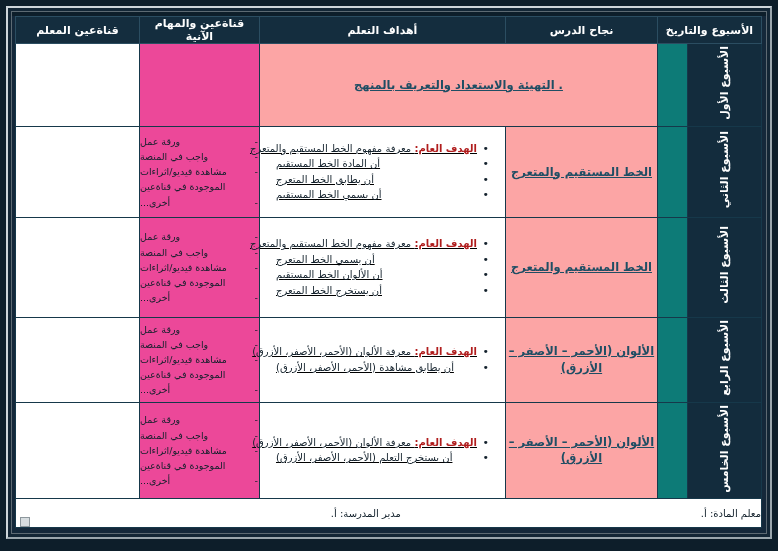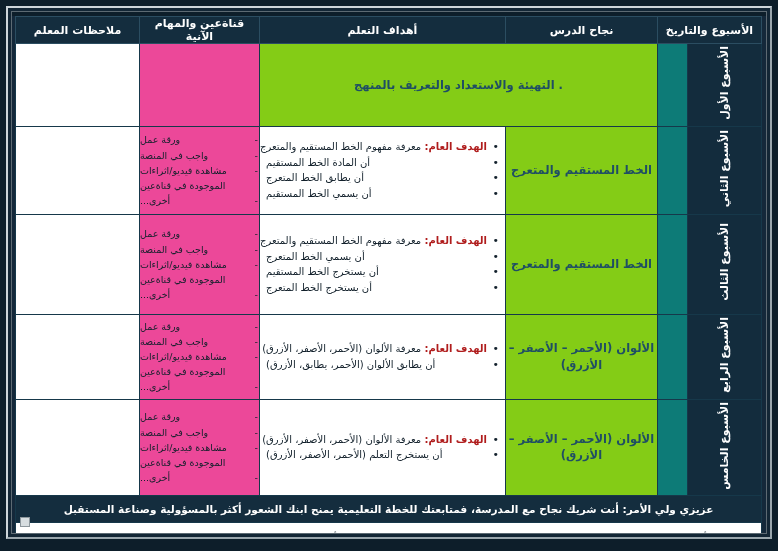--- a/index.html
+++ b/index.html
@@ -108,48 +108,50 @@
     padding: 2px 0;
   }
 
   td.teal {
     background: #0d7b77;
     border-left: 1px solid #0d1e2a;
     border-right: 1px solid #0d1e2a;
   }
 
   td.topic {
-    background: #84cc16;
+    background: #fca5a5;
     text-align: center;
     color: #1f4e64;
     font-size: 11.5px;
     font-weight: bold;
     padding: 4px 6px;
     line-height: 1.45;
+    text-decoration: underline;
   }
   td.topic.wide {
     text-align: center;
   }
 
   td.goals {
     background: #ffffff;
     padding: 4px 8px 4px 4px;
   }
   td.home {
     background: #ec4899;
     padding: 4px 6px;
   }
   td.notes {
     background: #ffffff;
   }
 
   ul.bullets {
     list-style: none;
-    margin: 4px;
-    padding: 0;
+    margin: 14px;
+    padding: 0;
+    text-decoration: underline;
   }
   ul.bullets li {
     position: relative;
     color: #12202b;
     font-size: 10px;
     line-height: 1.55;
     text-align: left;
     padding-right: 14px;
     padding-left: 2px;
     white-space: nowrap;
@@ -251,21 +253,21 @@
             <col class="c-goals">
             <col class="c-home">
             <col class="c-notes">
           </colgroup>
           <thead>
             <tr class="head">
               <th colspan="2">الأسبوع والتاريخ</th>
               <th>نجاح الدرس</th>
               <th>أهداف التعلم</th>
               <th>قناةعين والمهام الآنية</th>
-              <th>ملاحظات المعلم</th>
+              <th>قناةعين المعلم</th>
             </tr>
           </thead>
           <tbody id="plan-body">
               <tr style="height: 68px;">
                 <td class="week"><span class="week-label">الأسبوع الأول</span></td>
                 <td class="teal"></td>
                 <td class="topic wide" colspan="2">. التهيئة والاستعداد والتعريف بالمنهج</td>
                 <td class="home"></td>
                 <td class="notes"></td>
               </tr>
@@ -293,21 +295,21 @@
                 <td class="notes"></td>
               </tr>
               <tr style="height: 100px;">
                 <td class="week"><span class="week-label">الأسبوع الثالث</span></td>
                 <td class="teal"></td>
                 <td class="topic">الخط المستقيم والمتعرج</td>
                 <td class="goals">
                   <ul class="bullets">
                     <li><span class="goal-lead">الهدف العام:</span><span> معرفة مفهوم الخط المستقيم والمتعرج</span></li>
                     <li><span>أن يسمي الخط المتعرج</span></li>
-                    <li><span>أن يستخرج الخط المستقيم</span></li>
+                    <li><span>أن الألوان الخط المستقيم</span></li>
                     <li><span>أن يستخرج الخط المتعرج</span></li>
                   </ul>
                 </td>
                 <td class="home">
                   <ul class="dashes">
                     <li>ورقة عمل</li>
                     <li>واجب في المنصة</li>
                     <li>مشاهدة فيديو/اثراءات</li>
                     <li class="nodash">الموجودة في قناةعين</li>
                     <li>أخرى...</li>
@@ -315,21 +317,21 @@
                 </td>
                 <td class="notes"></td>
               </tr>
               <tr style="height: 80px;">
                 <td class="week"><span class="week-label">الأسبوع الرابع</span></td>
                 <td class="teal"></td>
                 <td class="topic">الألوان (الأحمر – الأصفر – الأزرق)</td>
                 <td class="goals">
                   <ul class="bullets">
                     <li><span class="goal-lead">الهدف العام:</span><span> معرفة الألوان (الأحمر، الأصفر، الأزرق)</span></li>
-                    <li><span>أن يطابق الألوان (الأحمر، يطابق، الأزرق)</span></li>
+                    <li><span>أن يطابق مشاهدة (الأحمر، الأصفر، الأزرق)</span></li>
                   </ul>
                 </td>
                 <td class="home">
                   <ul class="dashes">
                     <li>ورقة عمل</li>
                     <li>واجب في المنصة</li>
                     <li>مشاهدة فيديو/اثراءات</li>
                     <li class="nodash">الموجودة في قناةعين</li>
                     <li>أخرى...</li>
                   </ul>
@@ -352,23 +354,20 @@
                     <li>واجب في المنصة</li>
                     <li>مشاهدة فيديو/اثراءات</li>
                     <li class="nodash">الموجودة في قناةعين</li>
                     <li>أخرى...</li>
                   </ul>
                 </td>
                 <td class="notes"></td>
               </tr>
             </tbody>
           <tfoot>
-            <tr>
-              <td class="banner" colspan="6">عزيزي ولي الأمر: أنت شريك نجاح مع المدرسة، فمتابعتك للخطة التعليمية يمنح ابنك الشعور أكثر بالمسؤولية وصناعة المستقبل</td>
-            </tr>
             <tr>
               <td class="signature" colspan="6">
                 <div class="sig-row">
                   <span class="sig-teacher">معلم المادة: أ.</span>
                   <span class="sig-spacer"></span>
                   <span class="sig-principal">مدير المدرسة: أ.</span>
                 </div>
               </td>
             </tr>
           </tfoot>

